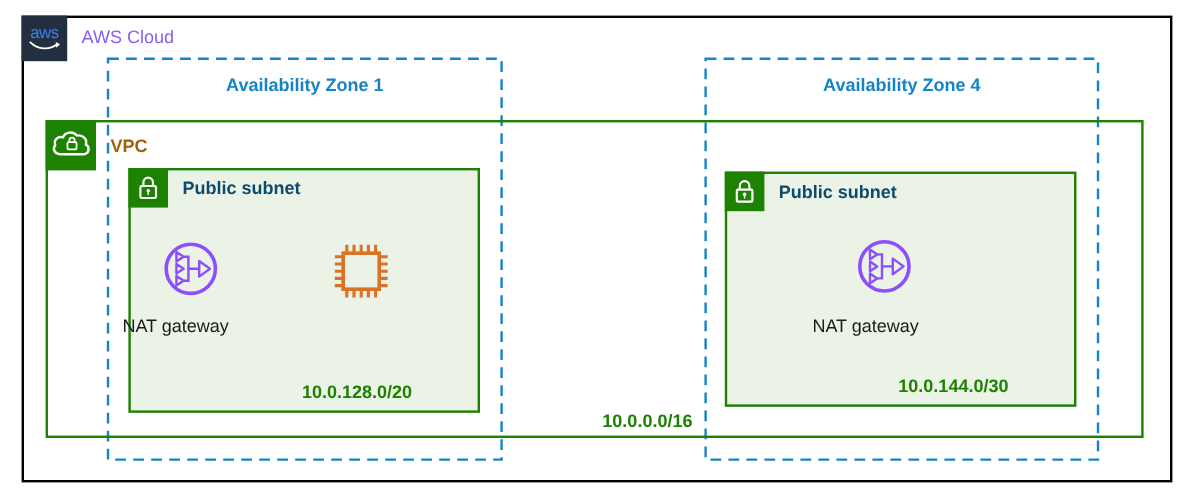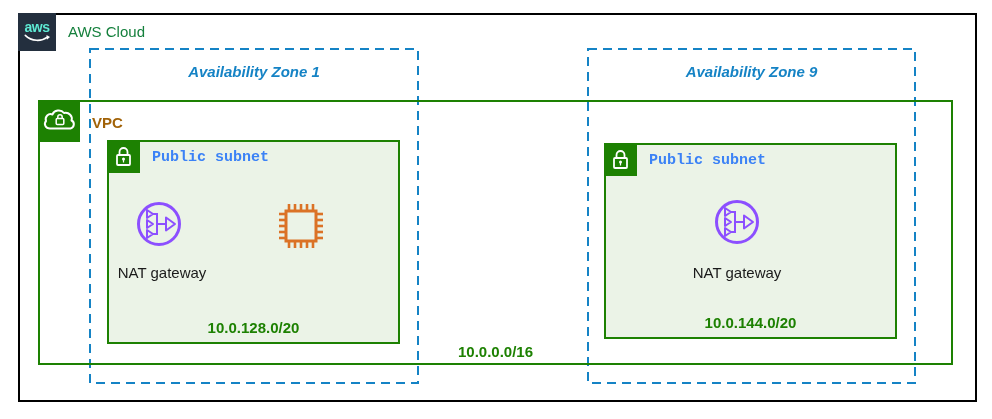--- a/index.html
+++ b/index.html
@@ -3,51 +3,51 @@
 <meta charset="utf-8">
 <style>
   html,body{margin:0;padding:0;background:#ffffff;}
   body{font-family:"Liberation Sans",sans-serif;}
   #stage{position:relative;width:992px;height:419px;background:#ffffff;overflow:hidden;}
   .abs{position:absolute;}
   .lbl{position:absolute;font-size:15px;white-space:nowrap;}
 
   #outer-box{left:18px;top:13px;width:959px;height:389px;border:2px solid #000;box-sizing:border-box;}
   #aws-logo{left:18px;top:13px;width:38px;height:38px;background:#232F3E;display:flex;flex-direction:column;align-items:center;justify-content:center;}
-  #aws-logo-text{color:#5eead4;font-weight:bold;font-size:14px;line-height:13px;letter-spacing:-0.5px;}
-  #aws-cloud-label{left:68px;top:23px;color:#15803d;}
+  #aws-logo-text{color:#3b82f6;font-weight:normal;font-size:14px;line-height:13px;letter-spacing:-0.5px;}
+  #aws-cloud-label{left:68px;top:23px;color:#8b5cf6;}
 
   #az-layer{left:0;top:0;width:992px;height:419px;pointer-events:none;}
-  .az-label{position:absolute;top:63px;text-align:center;color:#1583C5;font-weight:bold;font-size:15px;font-style:italic;}
+  .az-label{position:absolute;top:63px;text-align:center;color:#1583C5;font-weight:bold;font-size:15px;}
   #az1-label{left:90px;width:328px;}
   #az2-label{left:588px;width:327px;}
 
   #vpc-box{left:38px;top:100px;width:915px;height:265px;border:2px solid #1D8102;box-sizing:border-box;}
   #vpc-icon{left:38px;top:100px;width:42px;height:42px;background:#1D8102;display:flex;align-items:center;justify-content:center;}
   #vpc-label{left:92px;top:114px;color:#a16207;font-weight:bold;}
 
   .subnet{background:#EBF3E7;border:2px solid #1D8102;box-sizing:border-box;}
   #subnet1{left:107px;top:140px;width:293px;height:204px;}
   #subnet2{left:604px;top:143px;width:293px;height:196px;}
   .subnet-icon{width:33px;height:33px;background:#1D8102;display:flex;align-items:center;justify-content:center;}
   #subnet1-icon{left:107px;top:140px;}
   #subnet2-icon{left:604px;top:143px;}
-  .subnet-label{color:#3b82f6;font-weight:bold;font-family:Liberation Mono, monospace;}
+  .subnet-label{color:#0c4a6e;font-weight:bold;}
   #subnet1-label{left:152px;top:149px;}
   #subnet2-label{left:649px;top:152px;}
 
   #nat1-icon{left:135px;top:200px;}
   #ec2-icon{left:274px;top:199px;}
   #nat2-icon{left:713px;top:198px;}
-  .res-label{position:absolute;font-size:15px;color:#1a1a1a;text-align:center;line-height:20px;}
+  .res-label{position:absolute;font-size:15px;color:#1a1a1a;line-height:20px;}
   #nat1-label{left:102px;top:263px;width:120px;}
   #ec2-label{left:240px;top:263px;width:124px;}
   #nat2-label{left:677px;top:263px;width:120px;}
 
-  .cidr{position:absolute;text-align:center;color:#1D8102;font-weight:bold;font-size:15px;}
+  .cidr{position:absolute;text-align:center;color:#1D8102;font-weight:bold;font-size:15px;padding-left:44px;}
   #cidr1{left:107px;top:319px;width:293px;}
   #cidr2{left:604px;top:314px;width:293px;}
   #vpc-cidr{left:38px;top:343px;width:915px;}
 </style>
 </head>
 <body>
 
 <div id="stage">
 
   <div id="outer-box" class="abs"></div>
@@ -58,21 +58,21 @@
       <path d="M25.5 1.2 L29.5 3.2 L26 6.4 Z" fill="#ffffff"></path>
     </svg>
   </div>
   <div id="aws-cloud-label" class="lbl">AWS Cloud</div>
 
   <svg id="az-layer" class="abs">
     <rect x="90" y="49" width="328" height="334" fill="none" stroke="#1583C5" stroke-width="2" stroke-dasharray="9 6"></rect>
     <rect x="588" y="49" width="327" height="334" fill="none" stroke="#1583C5" stroke-width="2" stroke-dasharray="9 6"></rect>
   </svg>
   <div id="az1-label" class="az-label">Availability Zone 1</div>
-  <div id="az2-label" class="az-label">Availability Zone 9</div>
+  <div id="az2-label" class="az-label">Availability Zone 4</div>
 
   <div id="vpc-box" class="abs"></div>
   <div id="vpc-icon" class="abs">
     <svg width="42" height="42" viewBox="0 0 42 42">
       <path d="M12 28.5 C 7.5 28.5 5.5 24 8 21 C 6.5 16.5 10.5 13 14.5 14.5 C 16 10 23 9 26 13 C 31 12 35 16 33.5 20.5 C 37 22 36.5 27.5 32.5 28.5 Z" fill="none" stroke="#ffffff" stroke-width="2" stroke-linejoin="round"></path>
       <rect x="18.2" y="18.5" width="7.6" height="6" rx="1" fill="none" stroke="#ffffff" stroke-width="1.5"></rect>
       <path d="M19.8 18.5 v-1.6 a2.2 2.2 0 0 1 4.4 0 v1.6" fill="none" stroke="#ffffff" stroke-width="1.5"></path>
     </svg>
   </div>
   <div id="vpc-label" class="lbl">VPC</div>
@@ -136,17 +136,17 @@
   <div id="subnet2-label" class="lbl subnet-label">Public subnet</div>
 
   <svg id="nat2-icon" class="abs" width="48" height="48" viewBox="0 0 48 48">
     <circle cx="24" cy="24" r="20.5" fill="none" stroke="#8C4FFF" stroke-width="3"></circle>
     <path d="M12 10 L18 14 L12 18 Z M12 20 L18 24 L12 28 Z M12 30 L18 34 L12 38 Z" fill="none" stroke="#8C4FFF" stroke-width="2" stroke-linejoin="round"></path>
     <path d="M18 14 H22 V34 H18 M22 24 H31" fill="none" stroke="#8C4FFF" stroke-width="2"></path>
     <path d="M31 17.5 L40 24 L31 30.5 Z" fill="none" stroke="#8C4FFF" stroke-width="2" stroke-linejoin="round"></path>
   </svg>
   <div id="nat2-label" class="res-label">NAT gateway</div>
 
-  <div id="cidr2" class="cidr">10.0.144.0/20</div>
+  <div id="cidr2" class="cidr">10.0.144.0/30</div>
 
   <div id="vpc-cidr" class="cidr">10.0.0.0/16</div>
 
 </div>
 
 </body></html>

